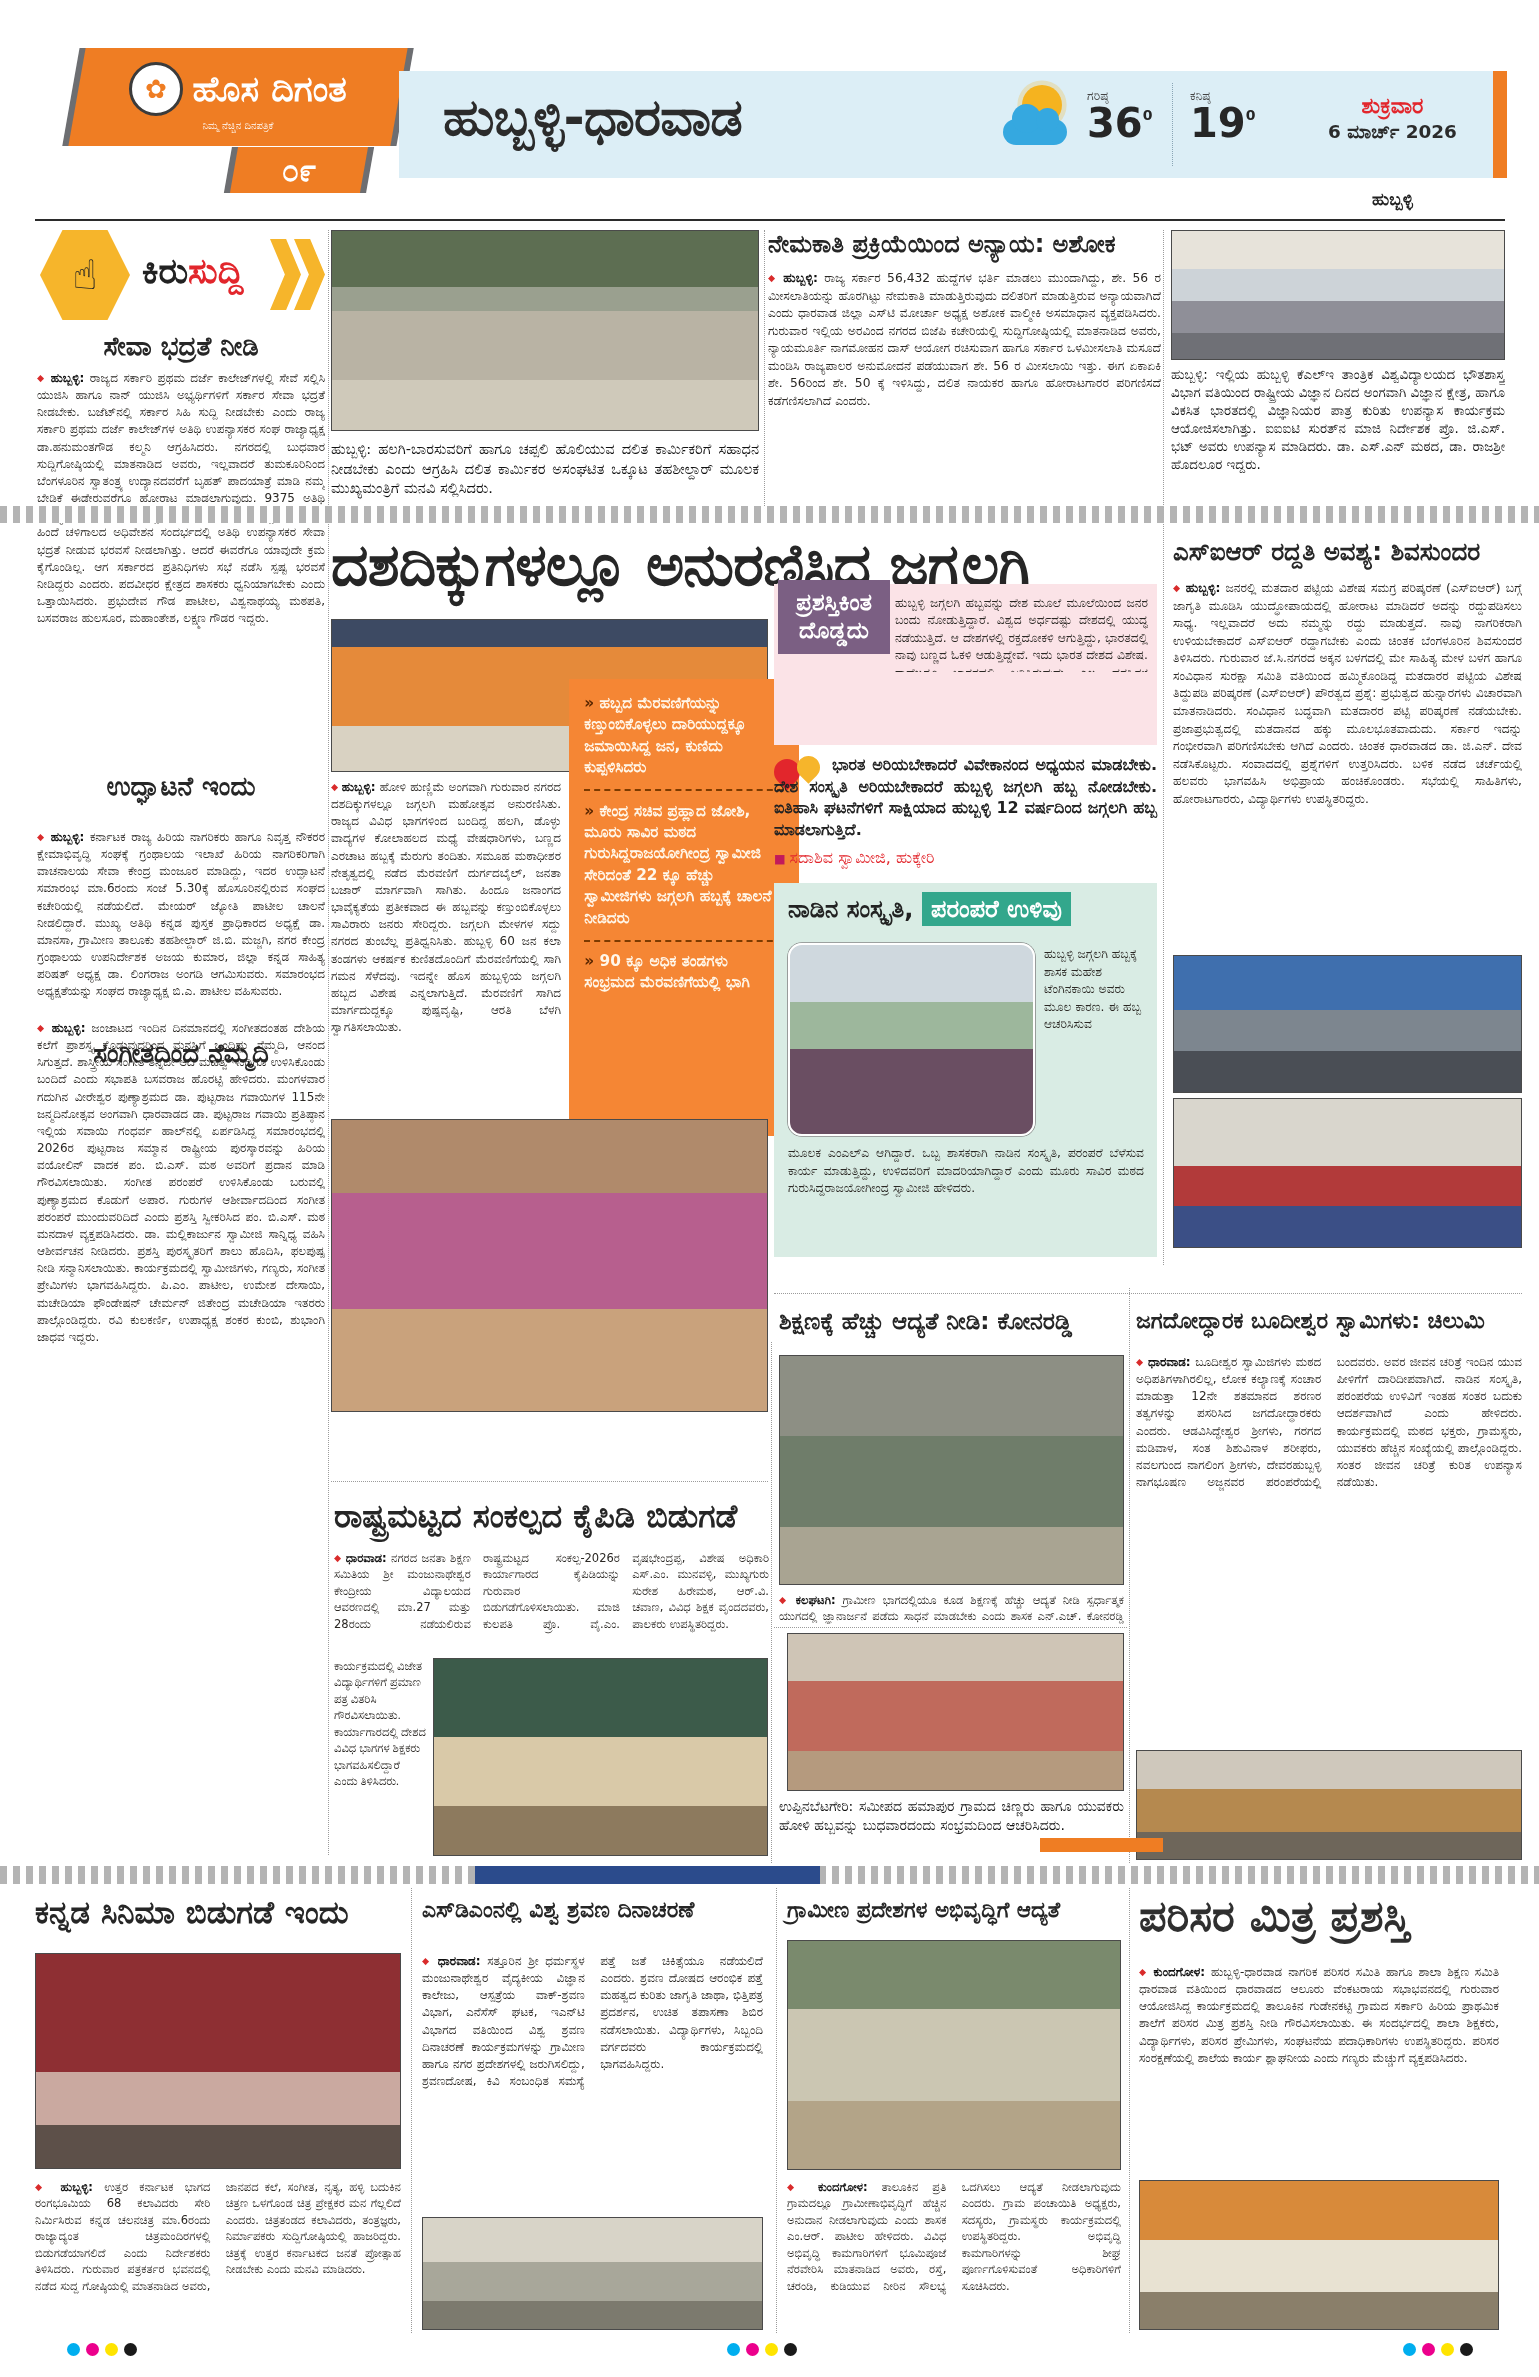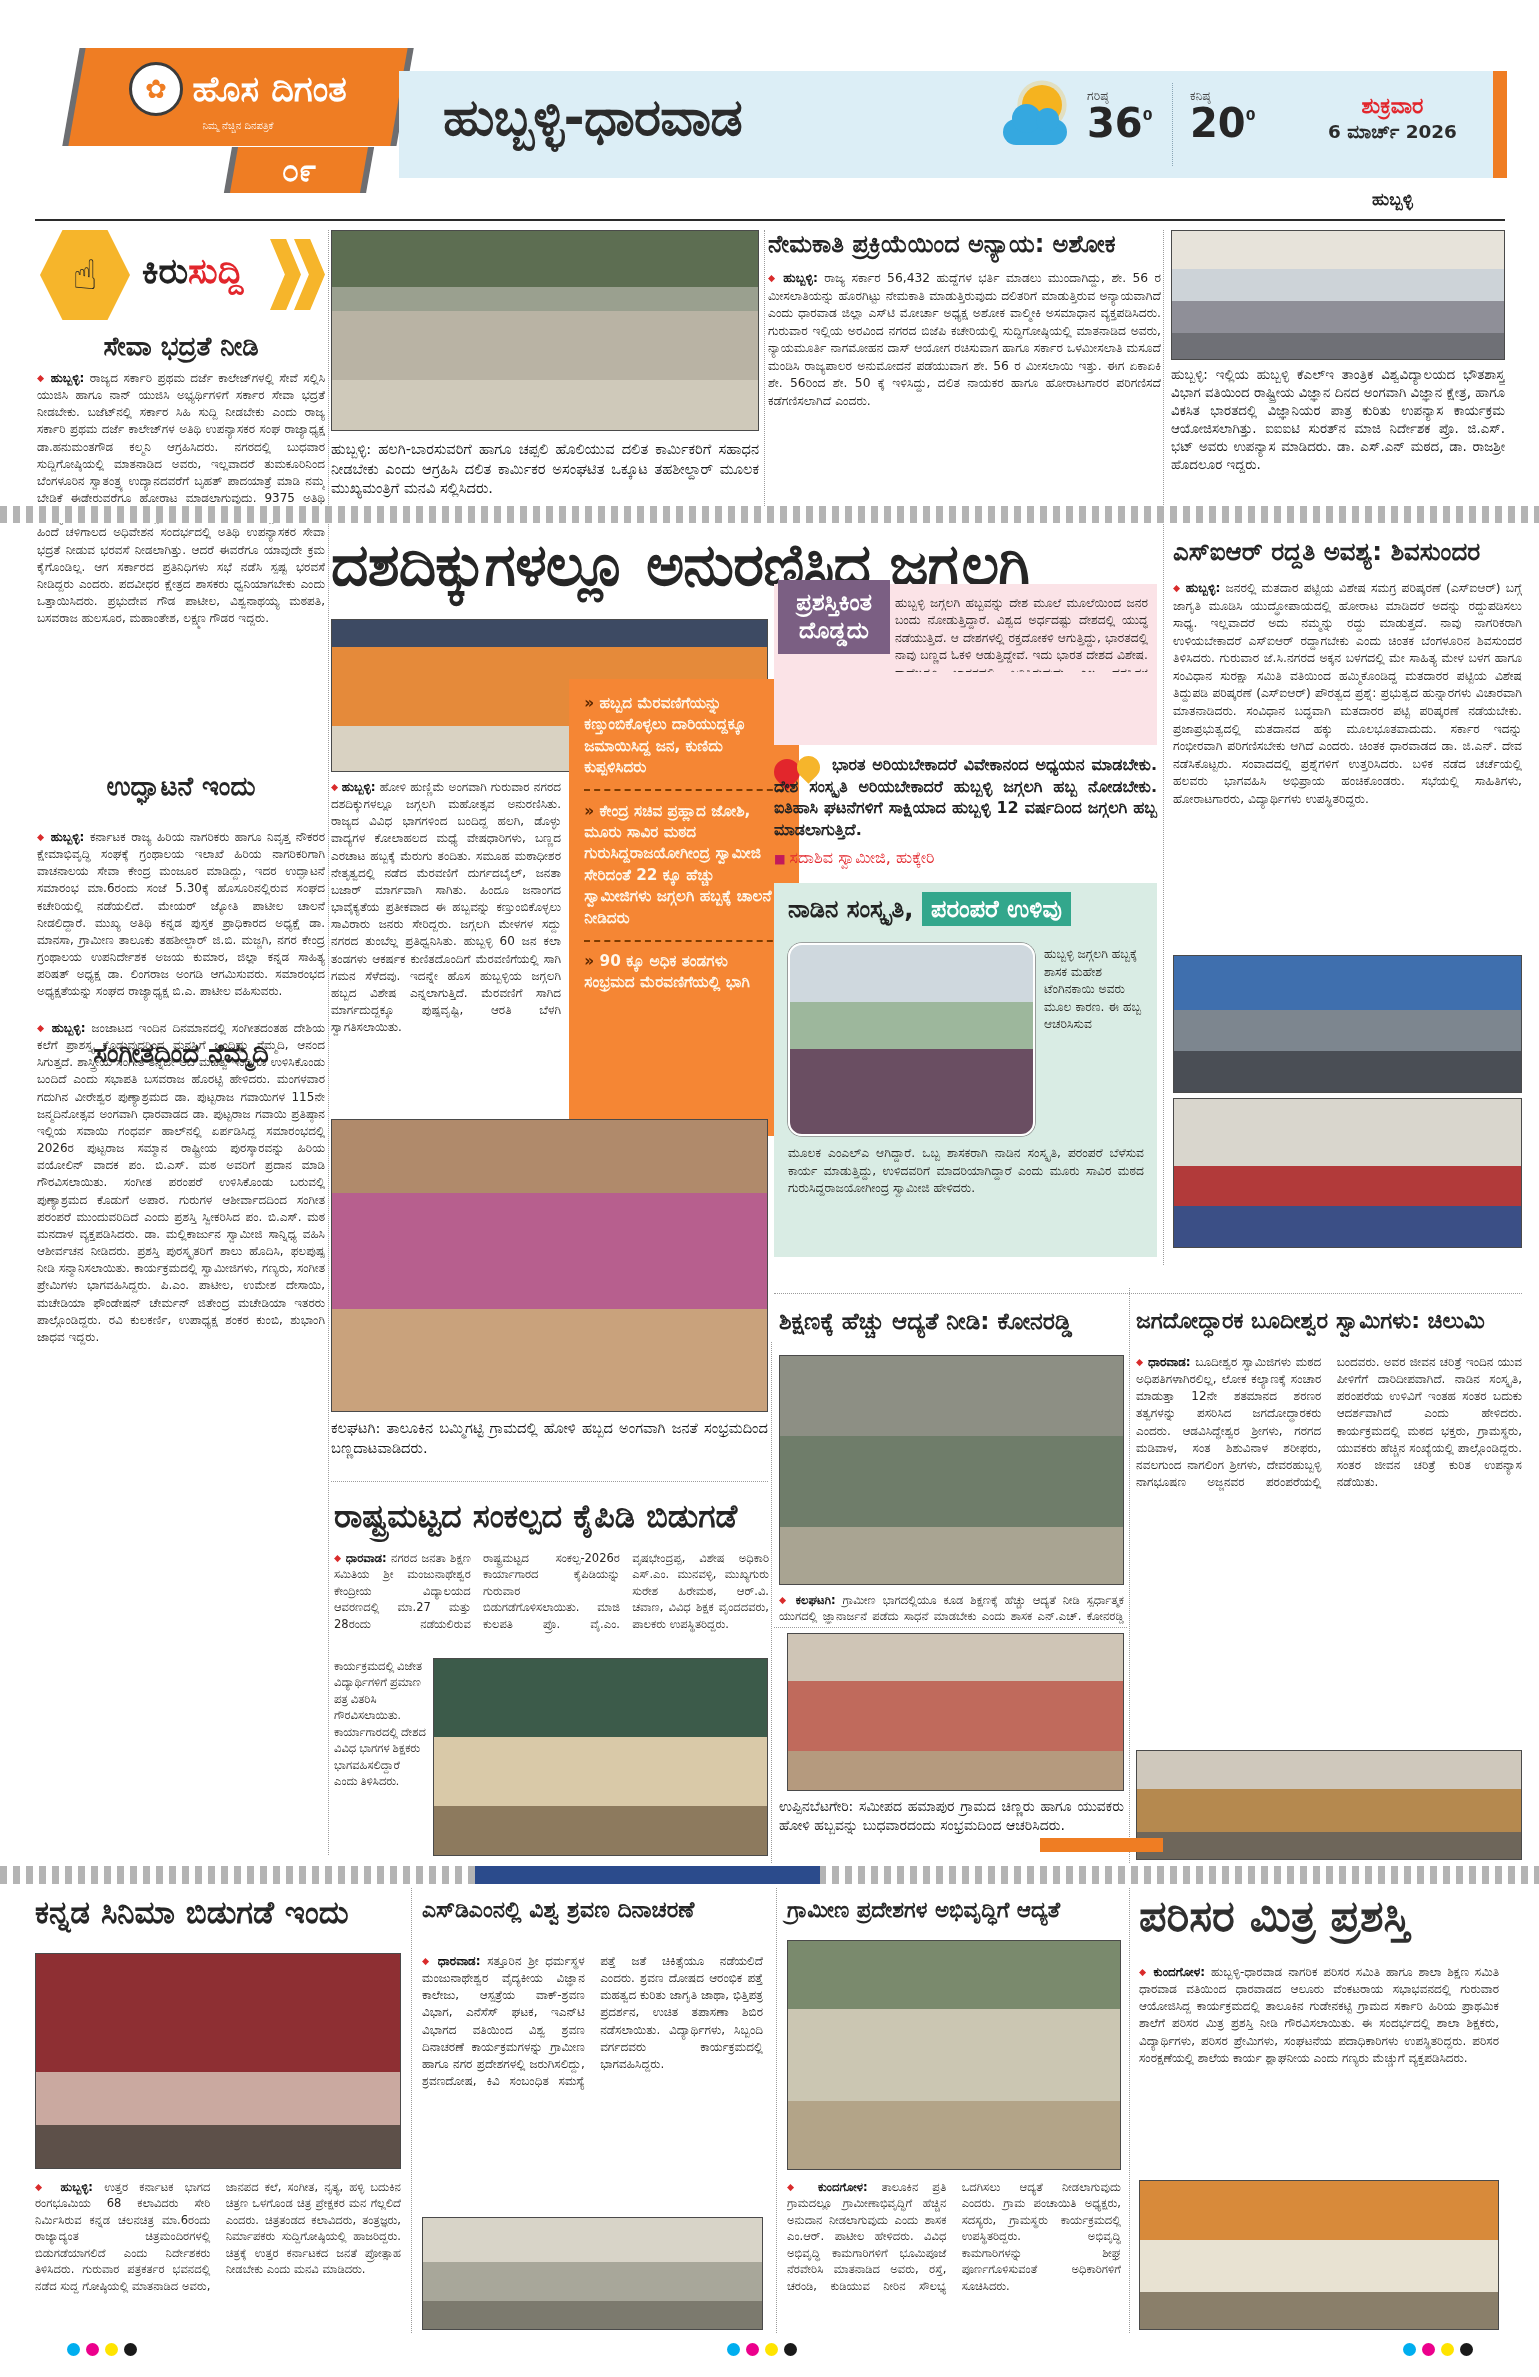--- a/index.html
+++ b/index.html
@@ -91,21 +91,21 @@
     <div class="abs" style="left:44px;top:17px;font-size:51px;font-weight:900;color:#2b2b2b;letter-spacing:-0.8px;">ಹುಬ್ಬಳ್ಳಿ-ಧಾರವಾಡ</div>
     <div class="sun" style="left:623px;top:14px;"></div>
     <div class="cloud" style="left:604px;top:48px;"></div>
     <div class="abs" style="left:688px;top:18.4px;">
       <div class="temp-label">ಗರಿಷ್ಠ</div>
       <div class="temp-num"><span>36</span><span class="deg">0</span></div>
     </div>
     <div class="abs" style="left:773px;top:12.3px;height:83px;border-left:1.5px dotted #8aa5b5;"></div>
     <div class="abs" style="left:791px;top:18.4px;">
       <div class="temp-label">ಕನಿಷ್ಠ</div>
-      <div class="temp-num"><span>20</span><span class="deg">0</span></div>
+      <div class="temp-num"><span>19</span><span class="deg">0</span></div>
     </div>
     <div class="abs" style="left:909px;top:21.5px;width:169px;text-align:center;">
       <div style="font-size:21.5px;font-weight:900;color:#e2262c;">ಶುಕ್ರವಾರ</div>
       <div style="font-size:18.4px;font-weight:bold;color:#2b2b2b;margin-top:3.1px;">6 ಮಾರ್ಚ್ 2026</div>
     </div>
     <div class="abs" style="right:0;top:0;width:14px;height:107px;background:#ef7d23;"></div>
   </div>
   <div class="abs" style="left:1372px;top:189px;font-size:17px;font-weight:bold;color:#222;">ಹುಬ್ಬಳ್ಳಿ</div>
   <div class="abs" style="left:35px;top:219px;width:1470px;border-top:2.3px solid #2b2b2b;"></div>
 
@@ -192,21 +192,20 @@
   </div>
 
   <div class="abs h-med" style="left:1173px;top:537px;width:349px;font-size:24.5px;">ಎಸ್‌ಐಆರ್ ರದ್ದತಿ ಅವಶ್ಯ: ಶಿವಸುಂದರ</div>
   <div class="abs bodytxt" style="left:1173px;top:580px;width:349px;height:370px;overflow:hidden;font-size:12.3px;">
     <span class="dl">ಹುಬ್ಬಳ್ಳಿ:</span> <span>ಜನರಲ್ಲಿ ಮತದಾರ ಪಟ್ಟಿಯ ವಿಶೇಷ ಸಮಗ್ರ ಪರಿಷ್ಕರಣೆ (ಎಸ್‌ಐಆರ್) ಬಗ್ಗೆ ಜಾಗೃತಿ ಮೂಡಿಸಿ ಯುದ್ಧೋಪಾಯದಲ್ಲಿ ಹೋರಾಟ ಮಾಡಿದರೆ ಅದನ್ನು ರದ್ದುಪಡಿಸಲು ಸಾಧ್ಯ. ಇಲ್ಲವಾದರೆ ಅದು ನಮ್ಮನ್ನು ರದ್ದು ಮಾಡುತ್ತದೆ. ನಾವು ನಾಗರಿಕರಾಗಿ ಉಳಿಯಬೇಕಾದರೆ ಎಸ್‌ಐಆರ್ ರದ್ದಾಗಬೇಕು ಎಂದು ಚಿಂತಕ ಬೆಂಗಳೂರಿನ ಶಿವಸುಂದರ ತಿಳಿಸಿದರು. ಗುರುವಾರ ಜೆ.ಸಿ.ನಗರದ ಅಕ್ಕನ ಬಳಗದಲ್ಲಿ ಮೇ ಸಾಹಿತ್ಯ ಮೇಳ ಬಳಗ ಹಾಗೂ ಸಂವಿಧಾನ ಸುರಕ್ಷಾ ಸಮಿತಿ ವತಿಯಿಂದ ಹಮ್ಮಿಕೊಂಡಿದ್ದ ಮತದಾರರ ಪಟ್ಟಿಯ ವಿಶೇಷ ತಿದ್ದುಪಡಿ ಪರಿಷ್ಕರಣೆ (ಎಸ್‌ಐಆರ್) ಪೌರತ್ವದ ಪ್ರಶ್ನೆ: ಪ್ರಭುತ್ವದ ಹುನ್ನಾರಗಳು ವಿಚಾರವಾಗಿ ಮಾತನಾಡಿದರು. ಸಂವಿಧಾನ ಬದ್ಧವಾಗಿ ಮತದಾರರ ಪಟ್ಟಿ ಪರಿಷ್ಕರಣೆ ನಡೆಯಬೇಕು. ಪ್ರಜಾಪ್ರಭುತ್ವದಲ್ಲಿ ಮತದಾನದ ಹಕ್ಕು ಮೂಲಭೂತವಾದುದು. ಸರ್ಕಾರ ಇದನ್ನು ಗಂಭೀರವಾಗಿ ಪರಿಗಣಿಸಬೇಕು ಆಗಿದೆ ಎಂದರು. ಚಿಂತಕ ಧಾರವಾಡದ ಡಾ. ಜಿ.ಎನ್. ದೇವ ನಡೆಸಿಕೊಟ್ಟರು. ಸಂವಾದದಲ್ಲಿ ಪ್ರಶ್ನೆಗಳಿಗೆ ಉತ್ತರಿಸಿದರು. ಬಳಿಕ ನಡೆದ ಚರ್ಚೆಯಲ್ಲಿ ಹಲವರು ಭಾಗವಹಿಸಿ ಅಭಿಪ್ರಾಯ ಹಂಚಿಕೊಂಡರು. ಸಭೆಯಲ್ಲಿ ಸಾಹಿತಿಗಳು, ಹೋರಾಟಗಾರರು, ವಿದ್ಯಾರ್ಥಿಗಳು ಉಪಸ್ಥಿತರಿದ್ದರು.</span>
   </div>
   <div class="photo ph-sir1" style="left:1173px;top:955px;width:349px;height:138px;"></div>
   <div class="photo ph-sir2" style="left:1173px;top:1098px;width:349px;height:150px;"></div>
 
   <div class="photo ph-holi" style="left:331px;top:1119px;width:437px;height:293px;"></div>
-  <div class="abs caption" style="left:331px;top:1418px;width:437px;height:51px;overflow:hidden;">ಕಲಘಟಗಿ: ತಾಲೂಕಿನ ಬಮ್ಮಿಗಟ್ಟಿ ಗ್ರಾಮದಲ್ಲಿ ಹೋಳಿ ಹಬ್ಬದ ಅಂಗವಾಗಿ ಜನತೆ ಸಂಭ್ರಮದಿಂದ ಬಣ್ಣದಾಟವಾಡಿದರು.</div>
   <div class="doth" style="left:331px;top:1481px;width:437px;"></div>
 
   <div class="abs h-med" style="left:334px;top:1497px;width:435px;font-size:32px;">ರಾಷ್ಟ್ರಮಟ್ಟದ ಸಂಕಲ್ಪದ ಕೈಪಿಡಿ ಬಿಡುಗಡೆ</div>
   <div class="abs bodytxt cols3" style="left:334px;top:1550px;width:435px;height:101px;overflow:hidden;font-size:11.5px;">
     <span class="dl">ಧಾರವಾಡ:</span> <span>ನಗರದ ಜನತಾ ಶಿಕ್ಷಣ ಸಮಿತಿಯ ಶ್ರೀ ಮಂಜುನಾಥೇಶ್ವರ ಕೇಂದ್ರೀಯ ವಿದ್ಯಾಲಯದ ಆವರಣದಲ್ಲಿ ಮಾ.27 ಮತ್ತು 28ರಂದು ನಡೆಯಲಿರುವ ರಾಷ್ಟ್ರಮಟ್ಟದ ಸಂಕಲ್ಪ-2026ರ ಕಾರ್ಯಾಗಾರದ ಕೈಪಿಡಿಯನ್ನು ಗುರುವಾರ ಬಿಡುಗಡೆಗೊಳಿಸಲಾಯಿತು. ಮಾಜಿ ಕುಲಪತಿ ಪ್ರೊ. ವೈ.ಎಂ. ವೃಷಭೇಂದ್ರಪ್ಪ, ವಿಶೇಷ ಅಧಿಕಾರಿ ಎಸ್.ಎಂ. ಮುನವಳ್ಳಿ, ಮುಖ್ಯಗುರು ಸುರೇಶ ಹಿರೇಮಠ, ಆರ್.ವಿ. ಚವಾಣ, ವಿವಿಧ ಶಿಕ್ಷಕ ವೃಂದದವರು, ಪಾಲಕರು ಉಪಸ್ಥಿತರಿದ್ದರು.</span>
   </div>
   <div class="abs bodytxt" style="left:334px;top:1658px;width:92px;height:198px;overflow:hidden;font-size:11.5px;text-align:left;font-family:Liberation Serif, serif;">ಕಾರ್ಯಕ್ರಮದಲ್ಲಿ ವಿಜೇತ ವಿದ್ಯಾರ್ಥಿಗಳಿಗೆ ಪ್ರಮಾಣ ಪತ್ರ ವಿತರಿಸಿ ಗೌರವಿಸಲಾಯಿತು. ಕಾರ್ಯಾಗಾರದಲ್ಲಿ ದೇಶದ ವಿವಿಧ ಭಾಗಗಳ ಶಿಕ್ಷಕರು ಭಾಗವಹಿಸಲಿದ್ದಾರೆ ಎಂದು ತಿಳಿಸಿದರು.</div>
   <div class="photo ph-class" style="left:433px;top:1658px;width:335px;height:198px;"></div>
 
   <div class="doth" style="left:774px;top:1293px;width:748px;"></div>

